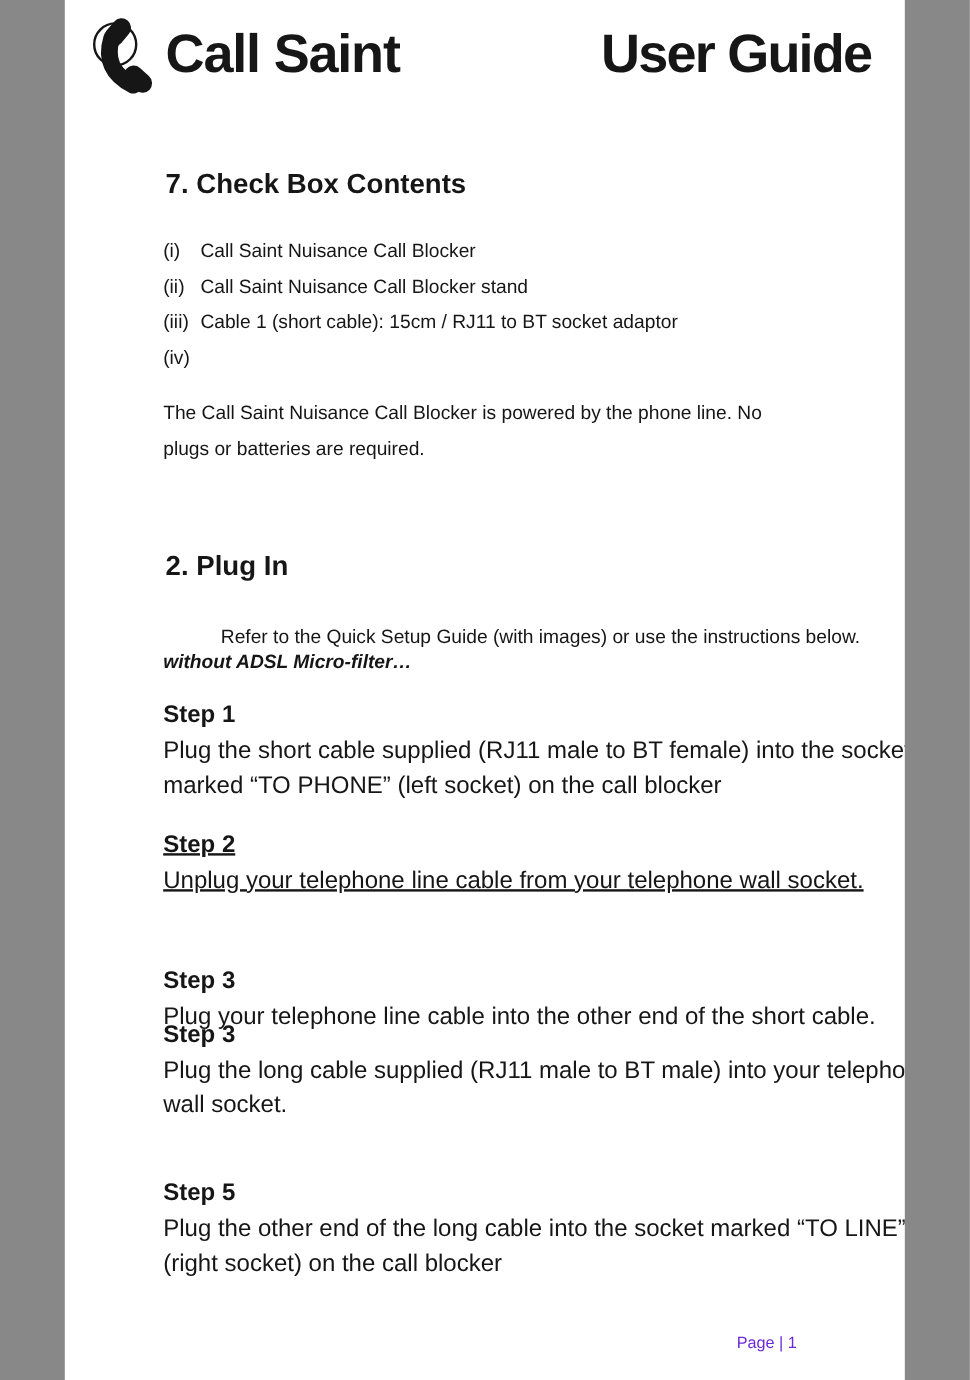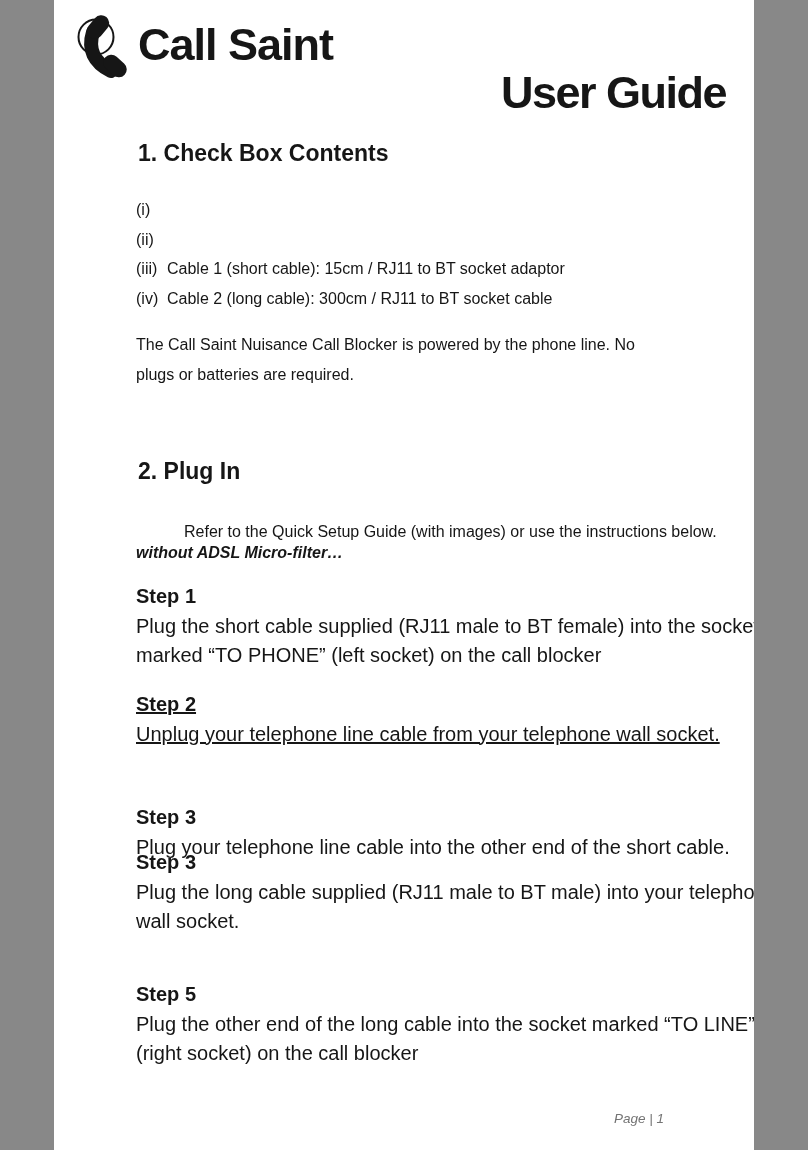--- a/index.html
+++ b/index.html
@@ -21,21 +21,20 @@
   .logo-icon{position:absolute;left:23px;top:10px;width:52px;height:72px;}
   .brand{
     position:absolute;left:84px;top:22px;
     font-size:45px;font-weight:700;line-height:1;letter-spacing:-1px;
     white-space:nowrap;
   }
   .doc-title{
     position:absolute;right:28px;top:22px;
     font-size:45px;font-weight:700;line-height:1;letter-spacing:-1.5px;
     white-space:nowrap;
-    margin-top:48px;
   }
   
   .h1{
     position:absolute;left:84px;
     font-size:23px;font-weight:700;line-height:29.5px;white-space:nowrap;
   }
   .h1.s1{top:139px;}
   .h1.s2{top:434px;margin-top:23px;}
   .body-block{
     position:absolute;left:82px;width:710px;
@@ -51,55 +50,55 @@
   .step{position:absolute;left:82px;width:710px;font-size:20px;line-height:29.5px;}
   .step.s1{top:582px;}
   .step.s2{top:690px;text-decoration:underline;}
   .step.s3{top:803px;}
   .step.s4{top:848px;}
   .step.s5{top:980px;}
   .step-label{font-weight:700;}
   
   .footer{
     position:absolute;right:90px;top:1109px;
-    font-size:13.5px;line-height:19px;color:#737373;
+    font-size:13.5px;line-height:19px;color:#6d28d9;
     white-space:nowrap;
-    font-style:italic;
   }
 </style>
 </head>
 <body>
 
 <div class="page">
 
   <svg class="logo-icon" viewBox="0 0 52 72" aria-hidden="true">
     <circle cx="19" cy="27" r="17.5" fill="none" stroke="#161616" stroke-width="2"></circle>
     <path d="M 16,22 Q 8,48 34,61" fill="none" stroke="#161616" stroke-width="14" stroke-linecap="round"></path>
     <rect x="-13" y="-8" width="26" height="16" rx="8" fill="#161616" transform="translate(21,17) rotate(-50)"></rect>
     <rect x="-13" y="-8" width="26" height="16" rx="8" fill="#161616" transform="translate(38,56) rotate(42)"></rect>
   </svg>
   <div class="brand">Call Saint</div>
   <div class="doc-title">User Guide</div>
 
-  <div class="h1 s1">1. Check Box Contents</div>
+  <div class="h1 s1">7. Check Box Contents</div>
 
   <div class="body-block contents-list">
     <div class="list-row">
       <span class="list-marker">(i)</span>
+      <span>Call Saint Nuisance Call Blocker</span>
     </div>
     <div class="list-row">
       <span class="list-marker">(ii)</span>
+      <span>Call Saint Nuisance Call Blocker stand</span>
     </div>
     <div class="list-row">
       <span class="list-marker">(iii)</span>
       <span>Cable 1 (short cable): 15cm / RJ11 to BT socket adaptor</span>
     </div>
     <div class="list-row">
       <span class="list-marker">(iv)</span>
-      <span>Cable 2 (long cable): 300cm / RJ11 to BT socket cable</span>
     </div>
   </div>
 
   <p class="body-block note prewrap">The Call Saint Nuisance Call Blocker is powered by the phone line. No
 plugs or batteries are required.</p>
 
   <div class="h1 s2">2. Plug In</div>
 
   <p class="body-block intro">Refer to the Quick Setup Guide (with images) or use the instructions below.</p>
 

